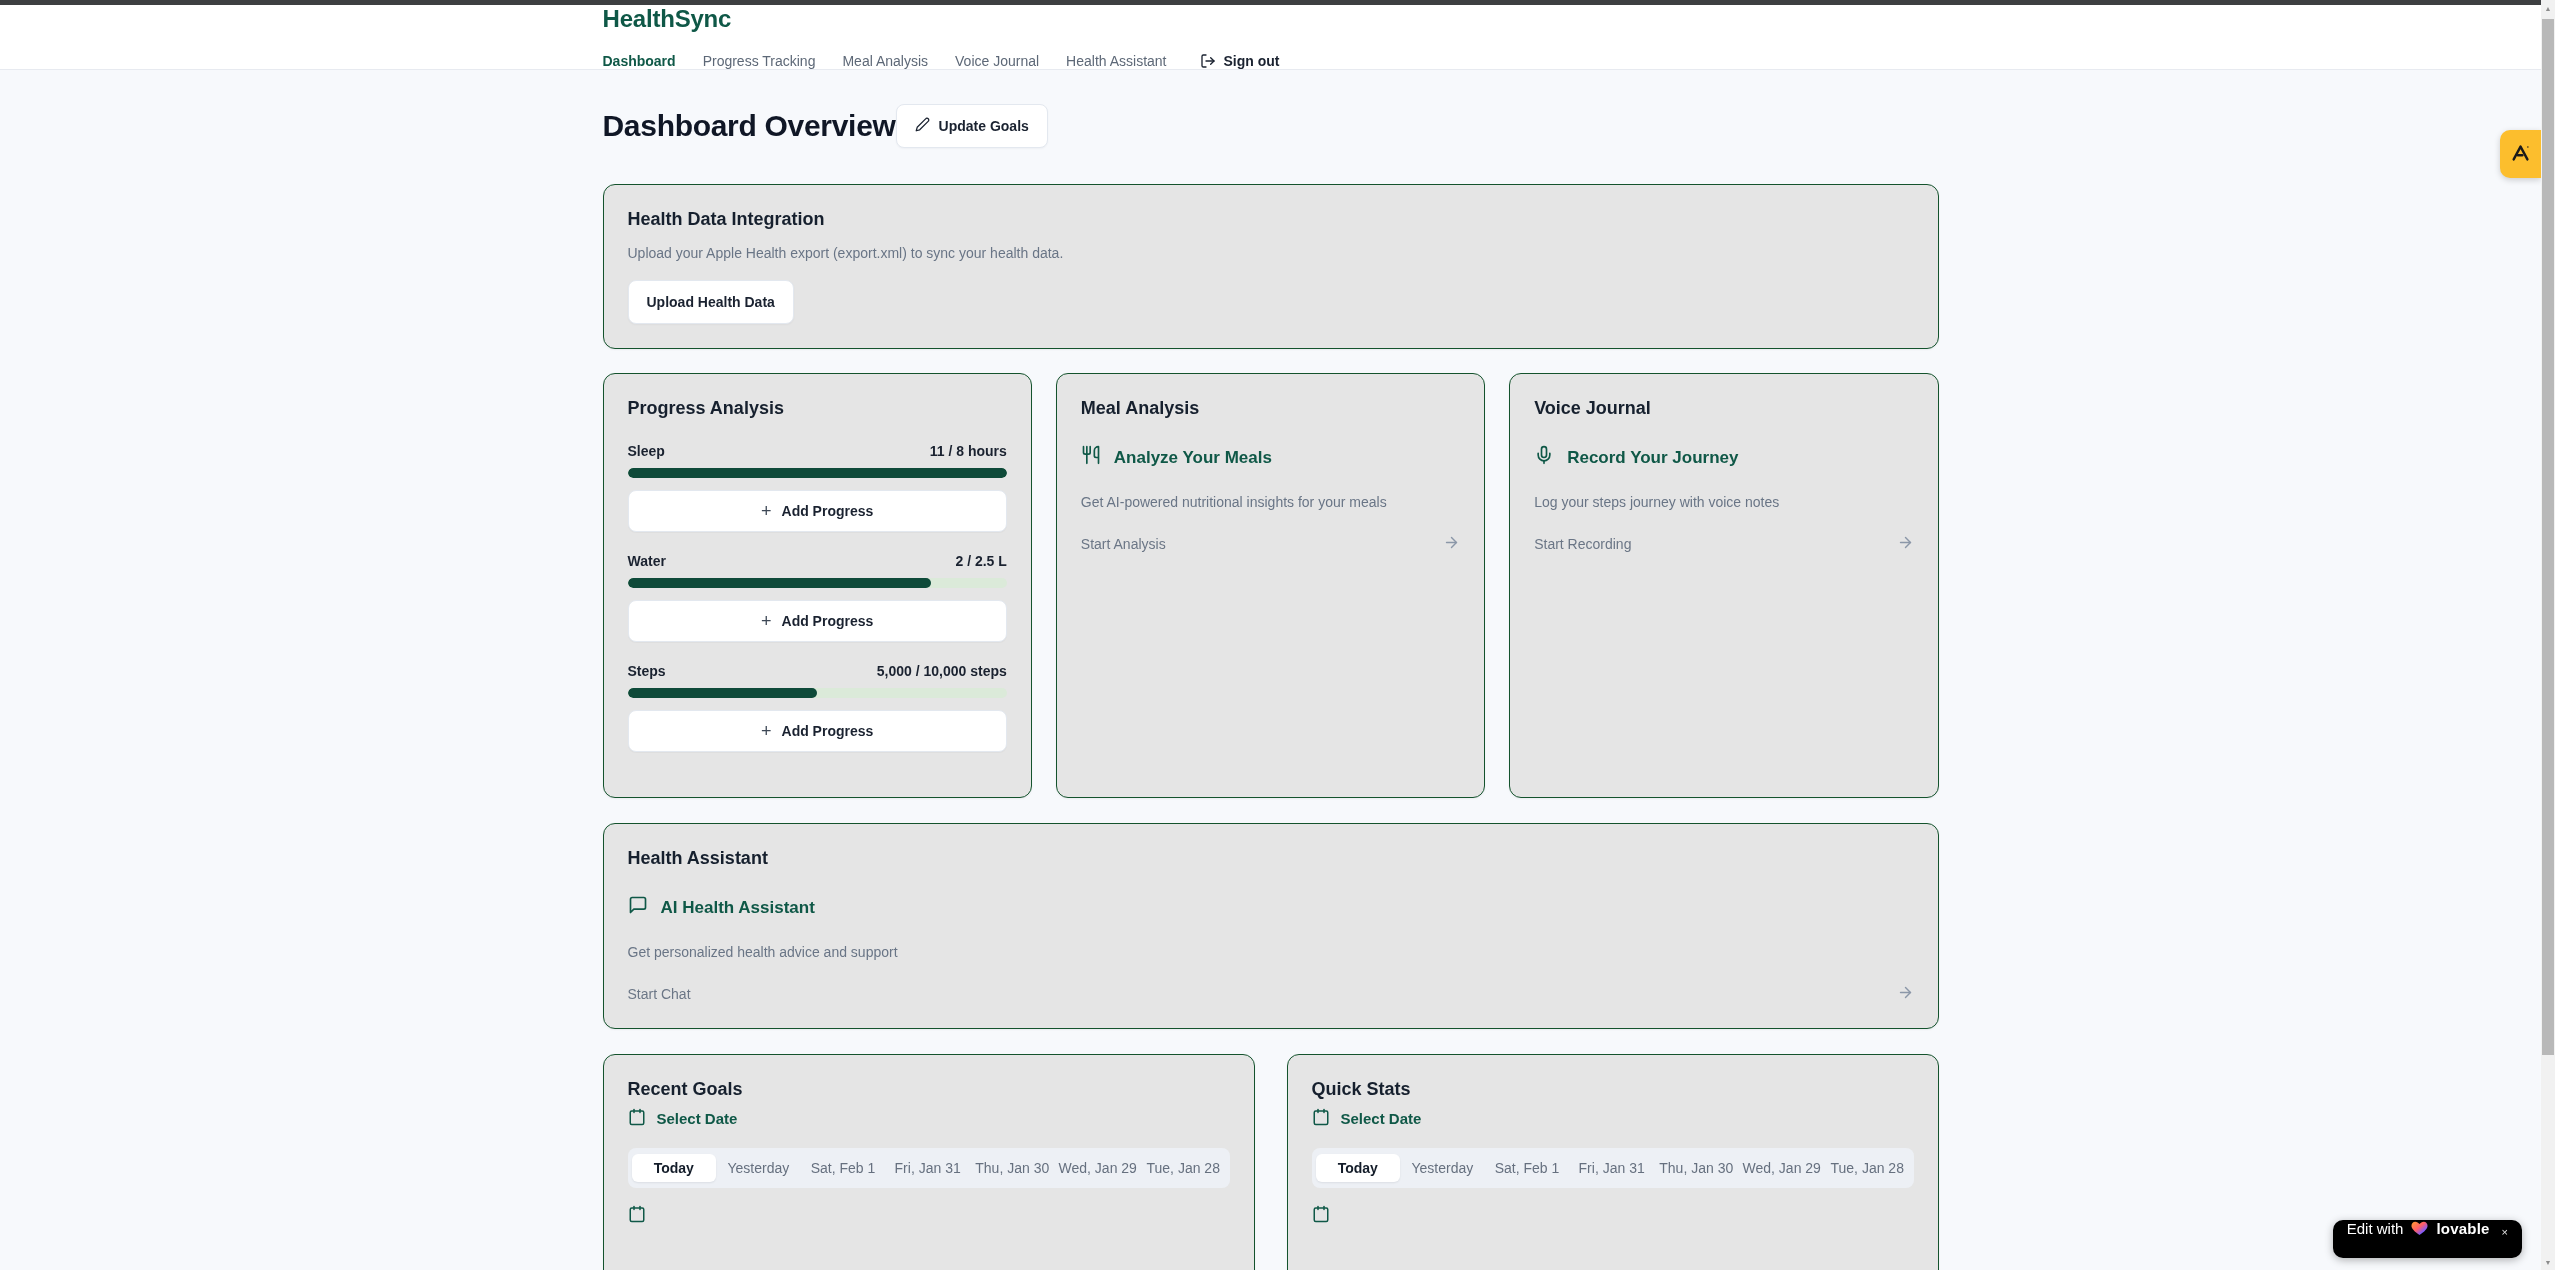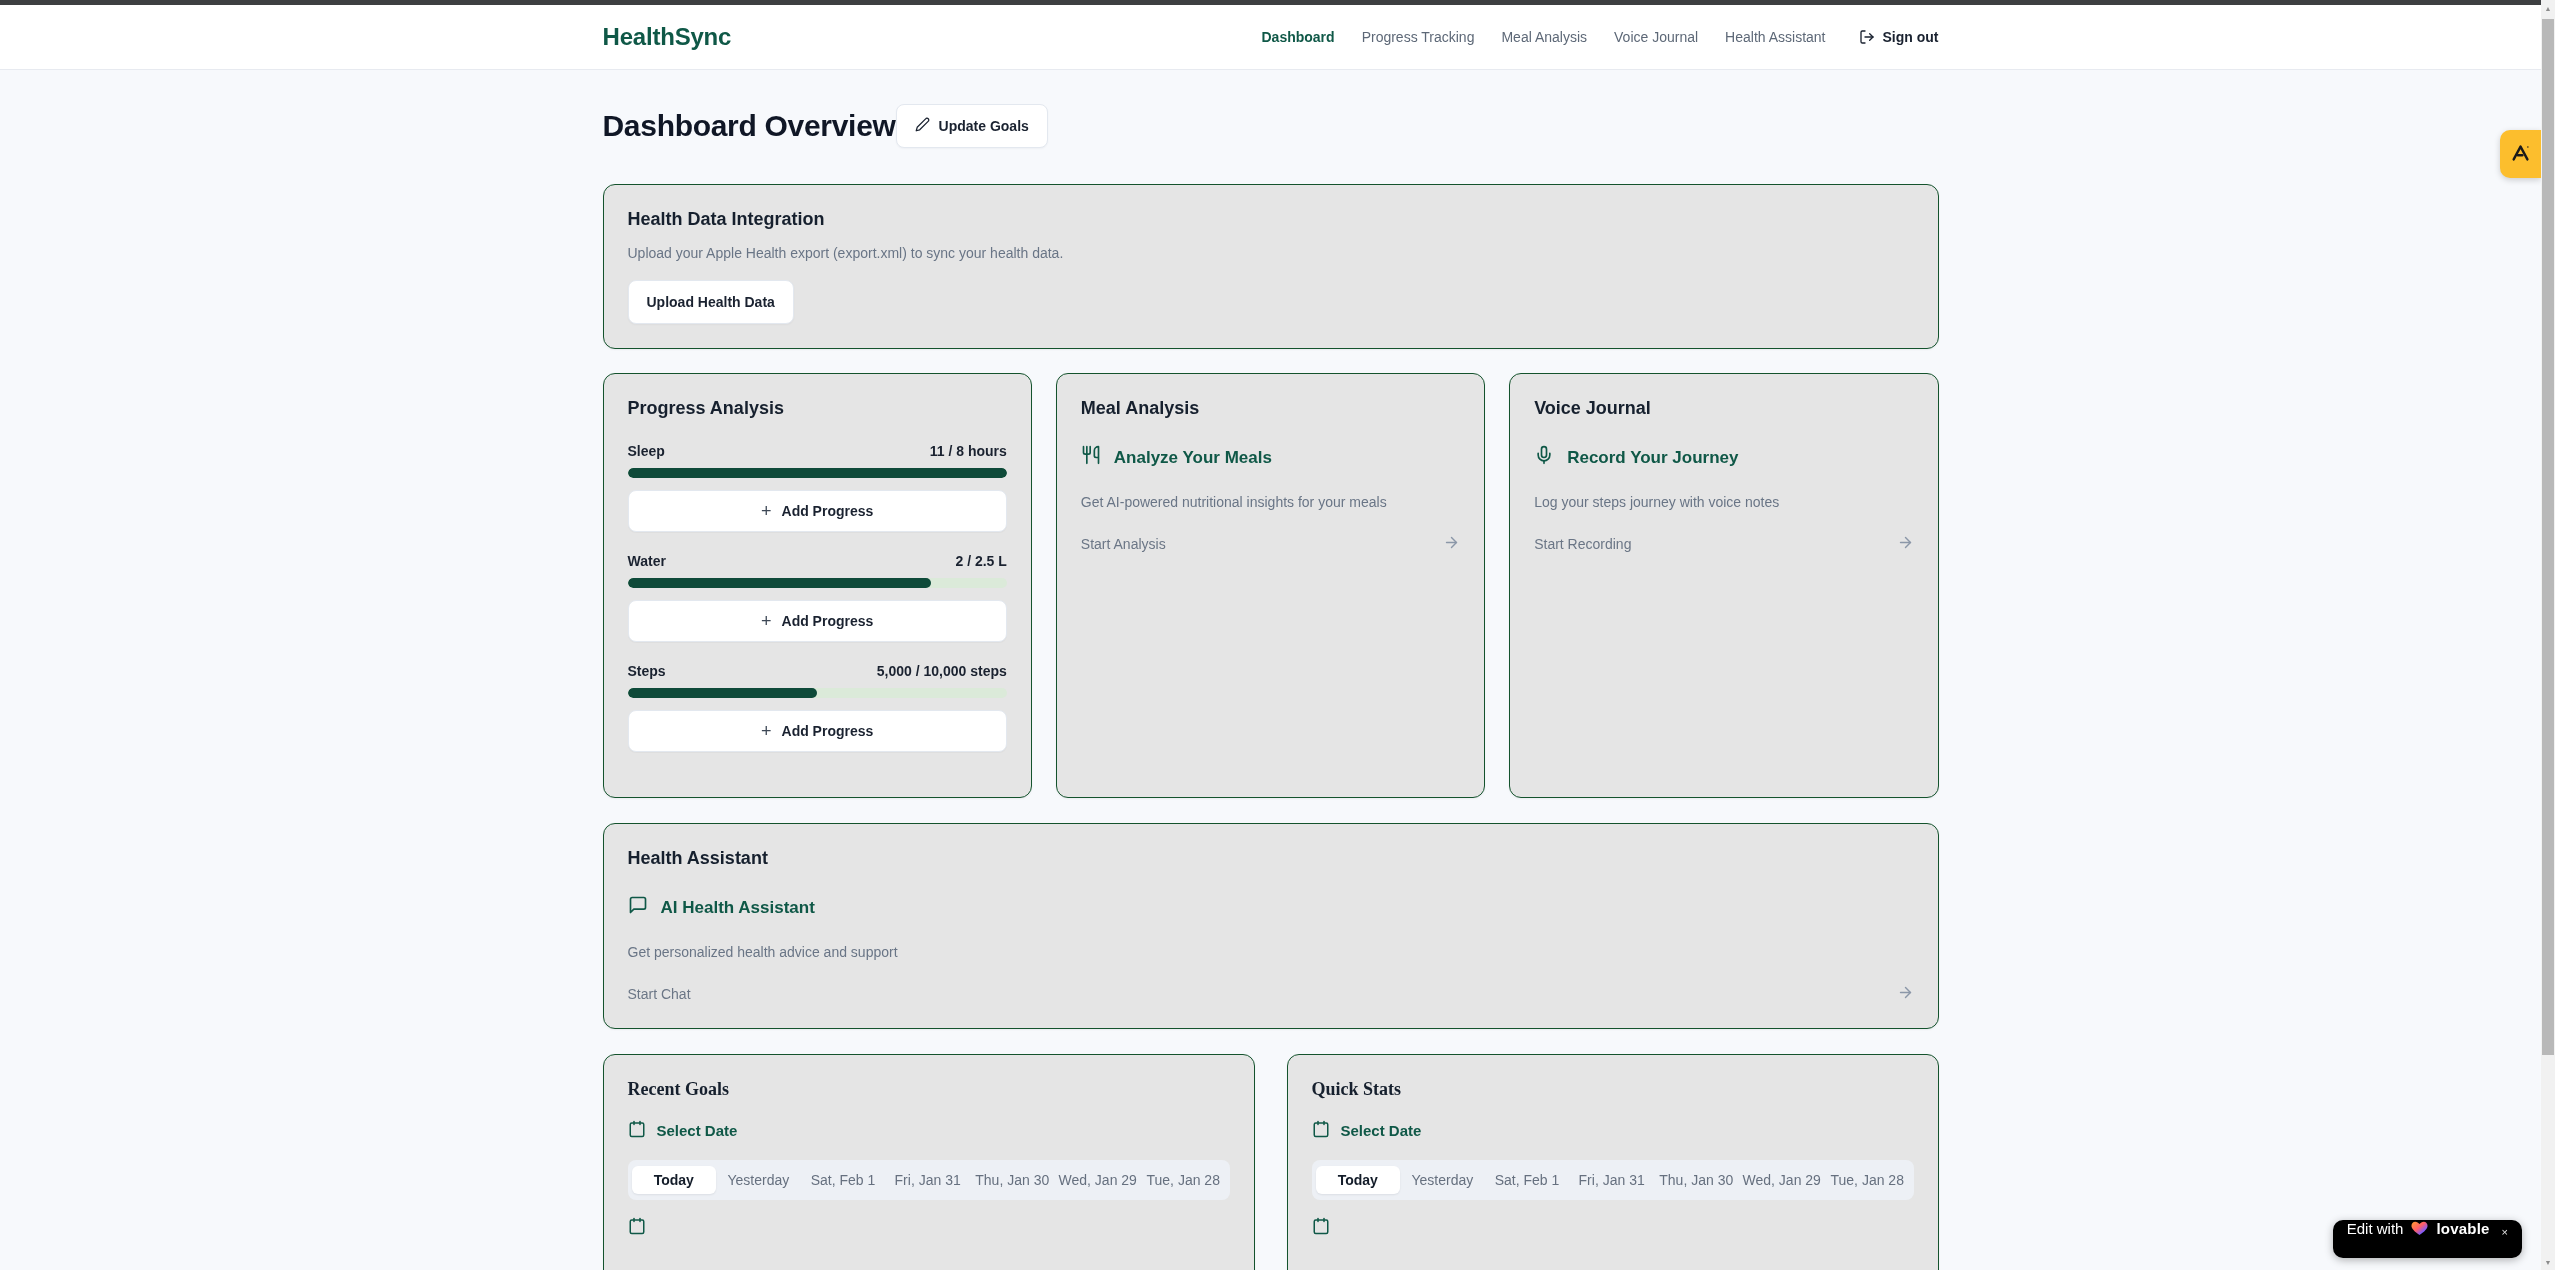--- a/index.html
+++ b/index.html
@@ -11,21 +11,21 @@
   
   .top-strip { position:absolute; top:0; left:0; width:2555px; height:5px; background:#3d3f41; z-index:3; }
 
   
   .page { position:absolute; top:5px; left:0; width:2541px; height:1265px; background:#f7f9fc; }
 
   .container { width:1336px; margin:0 auto; }
 
   
   header { background:#ffffff; border-bottom:1px solid #e7eaf0; height:65px; }
-  header .container { height:100%; display:flex; align-items:center; justify-content:space-between; }
+  header .container { height:100%; display:flex; justify-content:space-between;flex-direction:column; }
   .logo { font-size:24px; font-weight:700; color:#0f5847; letter-spacing:-0.2px; cursor:pointer; }
   nav { display:flex; align-items:center; gap:27px; }
   .nav-link { font-size:14px; color:#5d6877; text-decoration:none; cursor:pointer; }
   .nav-link.active { color:#0f5847; font-weight:600; }
   .signout { display:flex; align-items:center; gap:8px; color:#1a2230; font-size:14px; font-weight:600; cursor:pointer; margin-left:6px; }
   .signout svg { display:block; }
 
   
   main { padding-top:34px; }
   .page-head { display:flex; align-items:center; justify-content:flex-start; margin-bottom:36px; }
@@ -70,21 +70,21 @@
   
   .feature .card-title { margin-bottom:26px; }
   .feature-link { display:flex; align-items:center; gap:13px; color:#0f5847; font-size:17px; font-weight:700; cursor:pointer; margin-bottom:24px; }
   .feature-link svg { flex:0 0 auto; }
   .feature-desc { font-size:14px; color:#697586; margin-bottom:24px; }
   .feature-action { display:flex; align-items:center; justify-content:space-between; font-size:14px; color:#6b7686; cursor:pointer; }
   .assistant-card { margin-bottom:25px; }
 
   
   .bottom-card { min-height:330px; }
-  .bottom-card .card-title { margin-bottom:20px;font-family:Liberation Serif, serif; }
+  .bottom-card .card-title { margin-bottom:8px; }
   .select-date { display:flex; align-items:center; gap:11px; color:#0f5847; font-size:15px; font-weight:700; cursor:pointer; margin-bottom:19px; }
   .tabs { background:#edf0f5; border-radius:8px; padding:4px; display:flex; align-items:center; height:40px; margin-bottom:17px; }
   .tab { flex:1; text-align:center; font-size:14px; color:#66707f; padding:6px 4px; border-radius:6px; cursor:pointer; white-space:nowrap; }
   .tab.active { background:#ffffff; color:#131c29; font-weight:700; box-shadow:0 1px 2px rgba(16,24,40,.08); }
   .date-line { display:flex; align-items:center; gap:13px; color:#0f5847; font-size:15px; font-weight:700; cursor:pointer; margin-bottom:22px; }
 
   
   .fab {
     position:absolute; top:130px; right:14px; width:41px; height:48px; background:#fcbe2d;
     border:none; border-radius:10px 0 0 10px; cursor:pointer; z-index:5;

